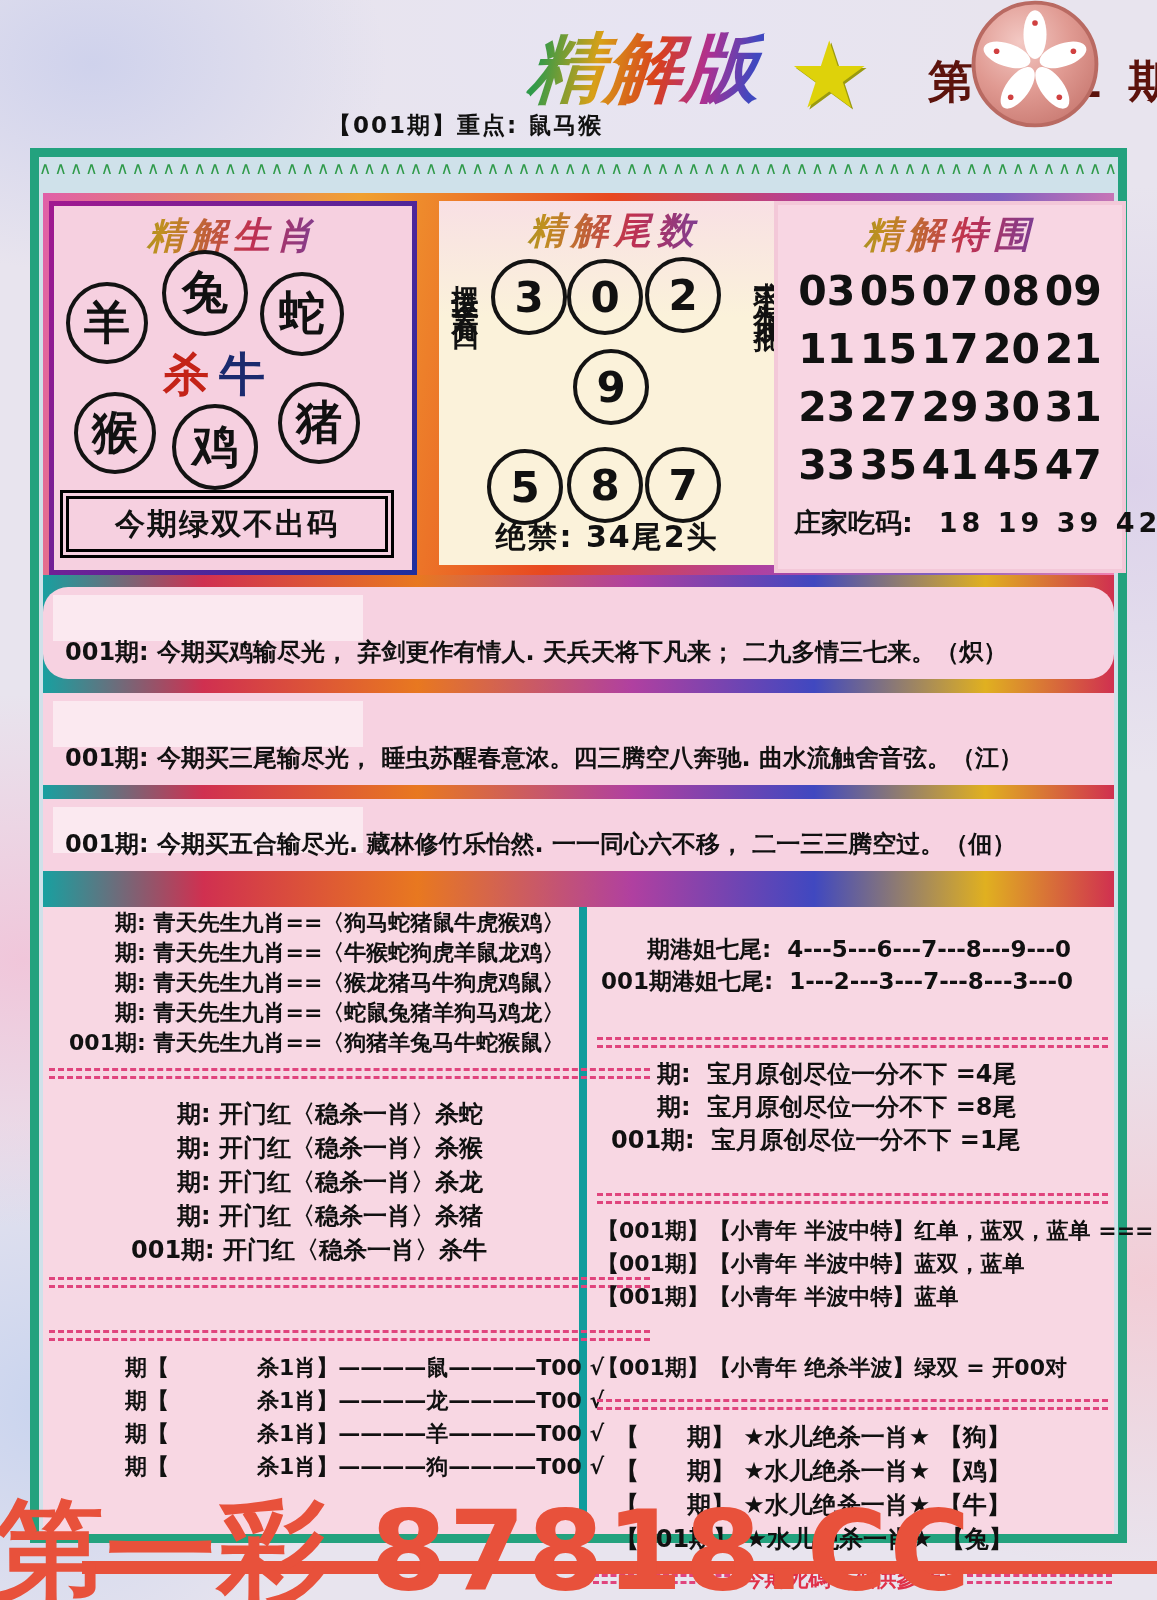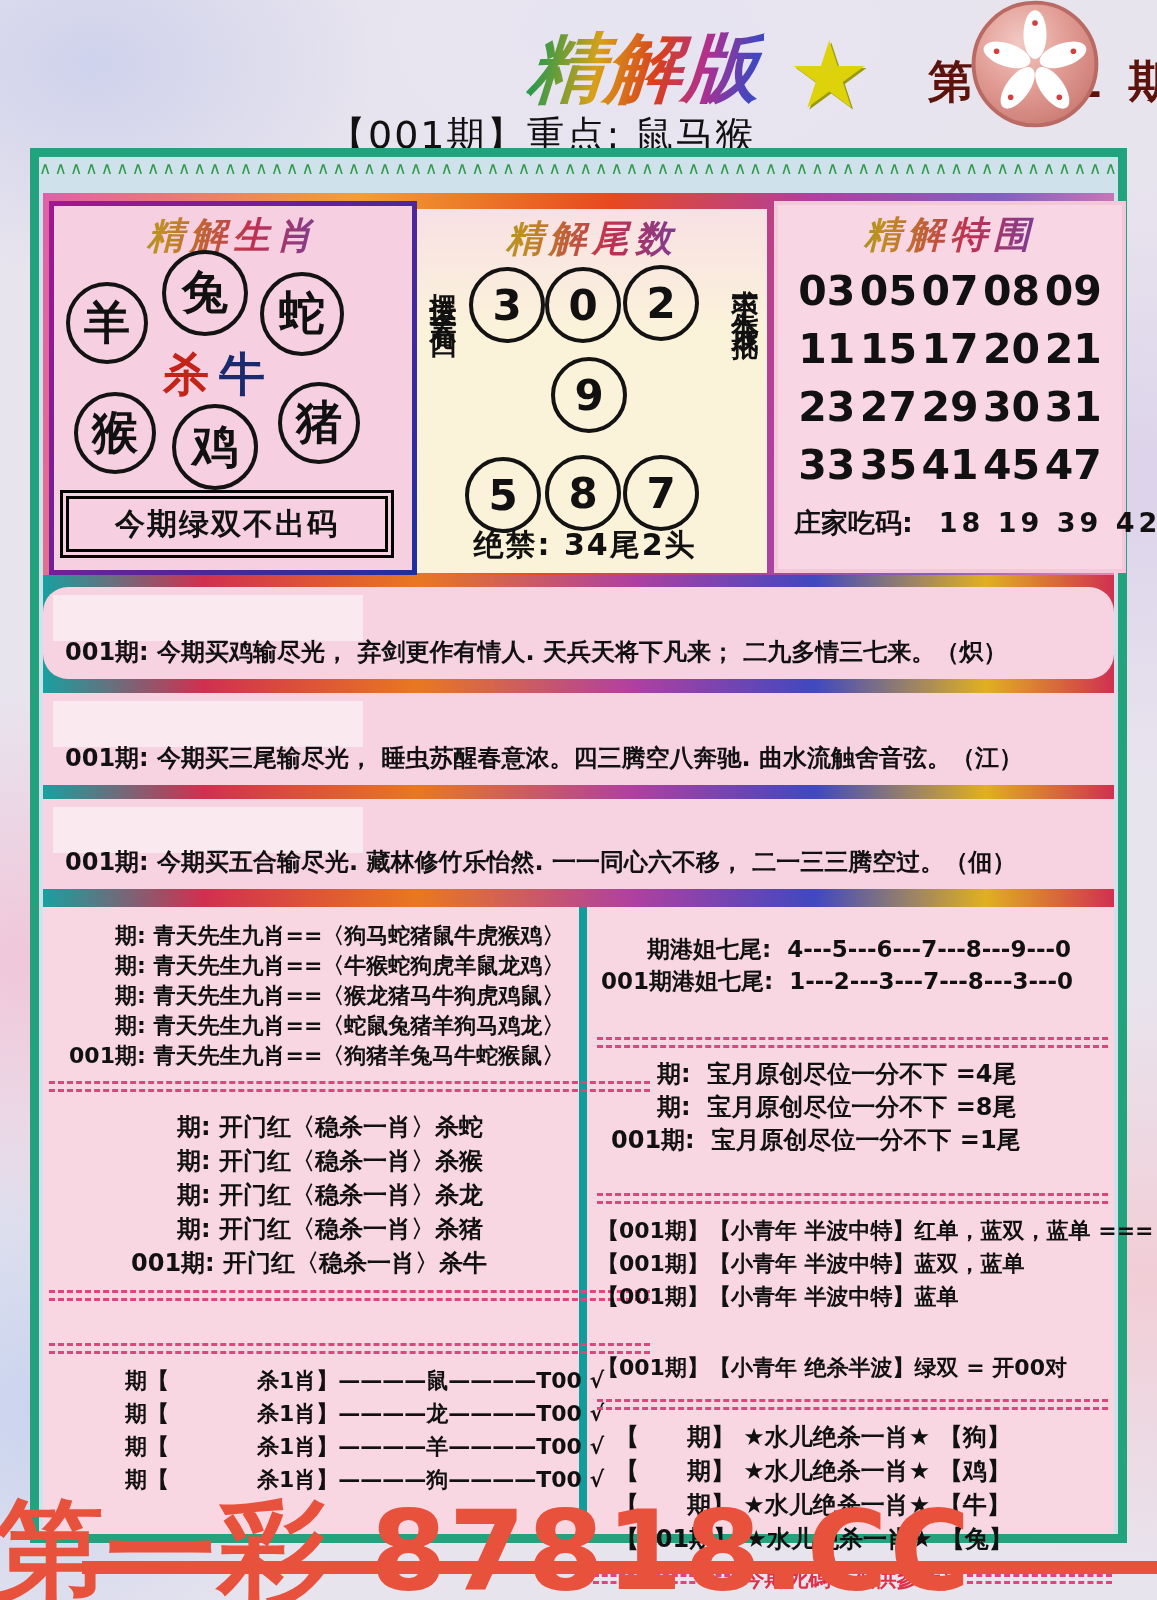--- a/index.html
+++ b/index.html
@@ -15,32 +15,32 @@
       #e8e4ee;}
   
   .brand{position:absolute;left:528px;top:18px;font-size:76px;font-weight:800;font-style:italic;
     font-family:"DejaVu Serif","Liberation Serif",serif;letter-spacing:2px;white-space:nowrap;
     background:linear-gradient(95deg,#2f9a4a 5%,#d8a018 30%,#d8401c 55%,#b03090 75%,#4048c0 95%);
     -webkit-background-clip:text;background-clip:text;color:transparent;transform:skewX(-4deg);}
   .star{position:absolute;left:788px;top:22px;font-size:92px;color:#ded20a;
     text-shadow:2px 2px 0 #9a9a10;}
   .issue-no{position:absolute;left:928px;top:52px;font-size:45px;font-weight:800;color:#5c130c;letter-spacing:5px;white-space:nowrap;}
   .hk-logo{position:absolute;left:968px;top:0px;width:134px;height:128px;}
-  .focus-line{position:absolute;left:328px;top:110px;font-size:38px;font-weight:400;color:#111;letter-spacing:2px;white-space:nowrap;}
+  .focus-line{position:absolute;left:328px;top:110px;font-size:23px;font-weight:700;color:#111;letter-spacing:2px;white-space:nowrap;}
   
   .frame{position:absolute;left:30px;top:148px;width:1079px;height:1377px;
     border:9px solid #23a27e;background:#cfe1ea;}
   .zigzag{position:absolute;left:0;top:0;width:100%;height:24px;overflow:hidden;
     color:#2f9a4a;font-size:17px;letter-spacing:3px;line-height:22px;white-space:nowrap;}
   
   .boxes-row{position:absolute;left:4px;top:36px;width:1071px;height:382px;
     background:linear-gradient(100deg,#e060a8 0%,#f0a030 28%,#e84820 50%,#b040a0 68%,#8060c0 84%,#f080b0 100%);}
   .tipbox{position:absolute;top:8px;height:364px;}
   .box1{left:6px;width:358px;background:#f6d0e0;border:5px solid;border-image:linear-gradient(120deg,#a01890,#1f2f9f) 1;}
-  .box2{left:374px;width:350px;background:linear-gradient(#f8e0e4,#fbf2da 32%);margin-top:8px;}
+  .box2{left:396px;width:350px;background:linear-gradient(#f8e0e4,#fbf2da 32%);}
   .box3{left:731px;width:344px;background:#f8d6e3;border:4px solid #f3c8d8;}
   .box-title{position:absolute;left:0;right:0;top:5px;text-align:center;font-size:37px;font-weight:800;
     font-family:"DejaVu Serif","Liberation Serif",serif;font-style:italic;letter-spacing:6px;white-space:nowrap;
     background:linear-gradient(95deg,#3a8a3a,#c09020 30%,#c03050 55%,#7040a0 78%,#2050a0);
     -webkit-background-clip:text;background-clip:text;color:transparent;}
   .zcircle{position:absolute;border:4px solid #131313;border-radius:50%;display:flex;align-items:center;justify-content:center;
     font-weight:800;color:#111;}
   .z-big{width:78px;height:78px;font-size:46px;}
   .kill-center{position:absolute;left:40px;top:138px;width:250px;text-align:center;font-size:46px;font-weight:800;letter-spacing:10px;white-space:nowrap;}
   .kill-center .k1{color:#c42318;}
@@ -58,25 +58,25 @@
   .box3-bottom{position:absolute;left:16px;top:300px;font-size:27px;font-weight:800;color:#111;white-space:nowrap;}
   .box3-bottom .nums{margin-left:26px;letter-spacing:4px;}
   
   .bands-wrap{position:absolute;left:4px;top:418px;width:1071px;height:332px;
     background:linear-gradient(90deg,#18a0a0,#d03050 15%,#e87820 35%,#b040a0 55%,#4048c0 72%,#e0b020 88%,#d03050);}
   .band{position:absolute;left:0;width:1071px;background:#f7d2e1;}
   .band .artifact{position:absolute;left:10px;top:8px;width:310px;height:46px;background:rgba(255,255,255,.5);}
   .band .btxt{position:absolute;left:22px;bottom:11px;font-size:24px;font-weight:800;color:#111;white-space:nowrap;}
   .band1{top:12px;height:92px;border-radius:25px;}
   .band2{top:118px;height:92px;}
-  .band3{top:224px;height:90px;}
+  .band3{top:224px;height:72px;}
   
   .bottom-area{position:absolute;left:4px;top:750px;width:1071px;height:627px;background:#f8d7e3;}
   .col-divider{position:absolute;left:536px;top:0;width:8px;height:100%;background:#0f9d9d;}
-  .lcol{position:absolute;left:0;top:0;width:613px;height:100%;padding-top:14px;box-sizing:border-box;}
+  .lcol{position:absolute;left:0;top:0;width:613px;height:100%;padding-top:1px;box-sizing:border-box;}
   .rcol{position:absolute;left:548px;top:12px;width:523px;height:100%;padding-top:14px;box-sizing:border-box;}
   .grp .line{display:flex;white-space:pre;color:#111;font-weight:700;}
   .grp .pre{flex:0 0 46px;text-align:center;white-space:pre;}
   .grp .txt{white-space:pre;}
   .g-qingtian{font-size:22px;line-height:30px;padding-left:26px;}
   .g-kaimen{font-size:24px;line-height:34px;padding-left:88px;margin-top:18px;}
   .g-diandian{font-size:23px;line-height:36px;padding-left:4px;margin-top:4px;}
   .g-sha{font-size:22px;line-height:33px;padding-left:36px;margin-top:46px;}
   .g-gangjie{font-size:23px;line-height:32px;padding-left:10px;}
   .g-baoyue{font-size:24px;line-height:33px;padding-left:20px;margin-top:6px;}

